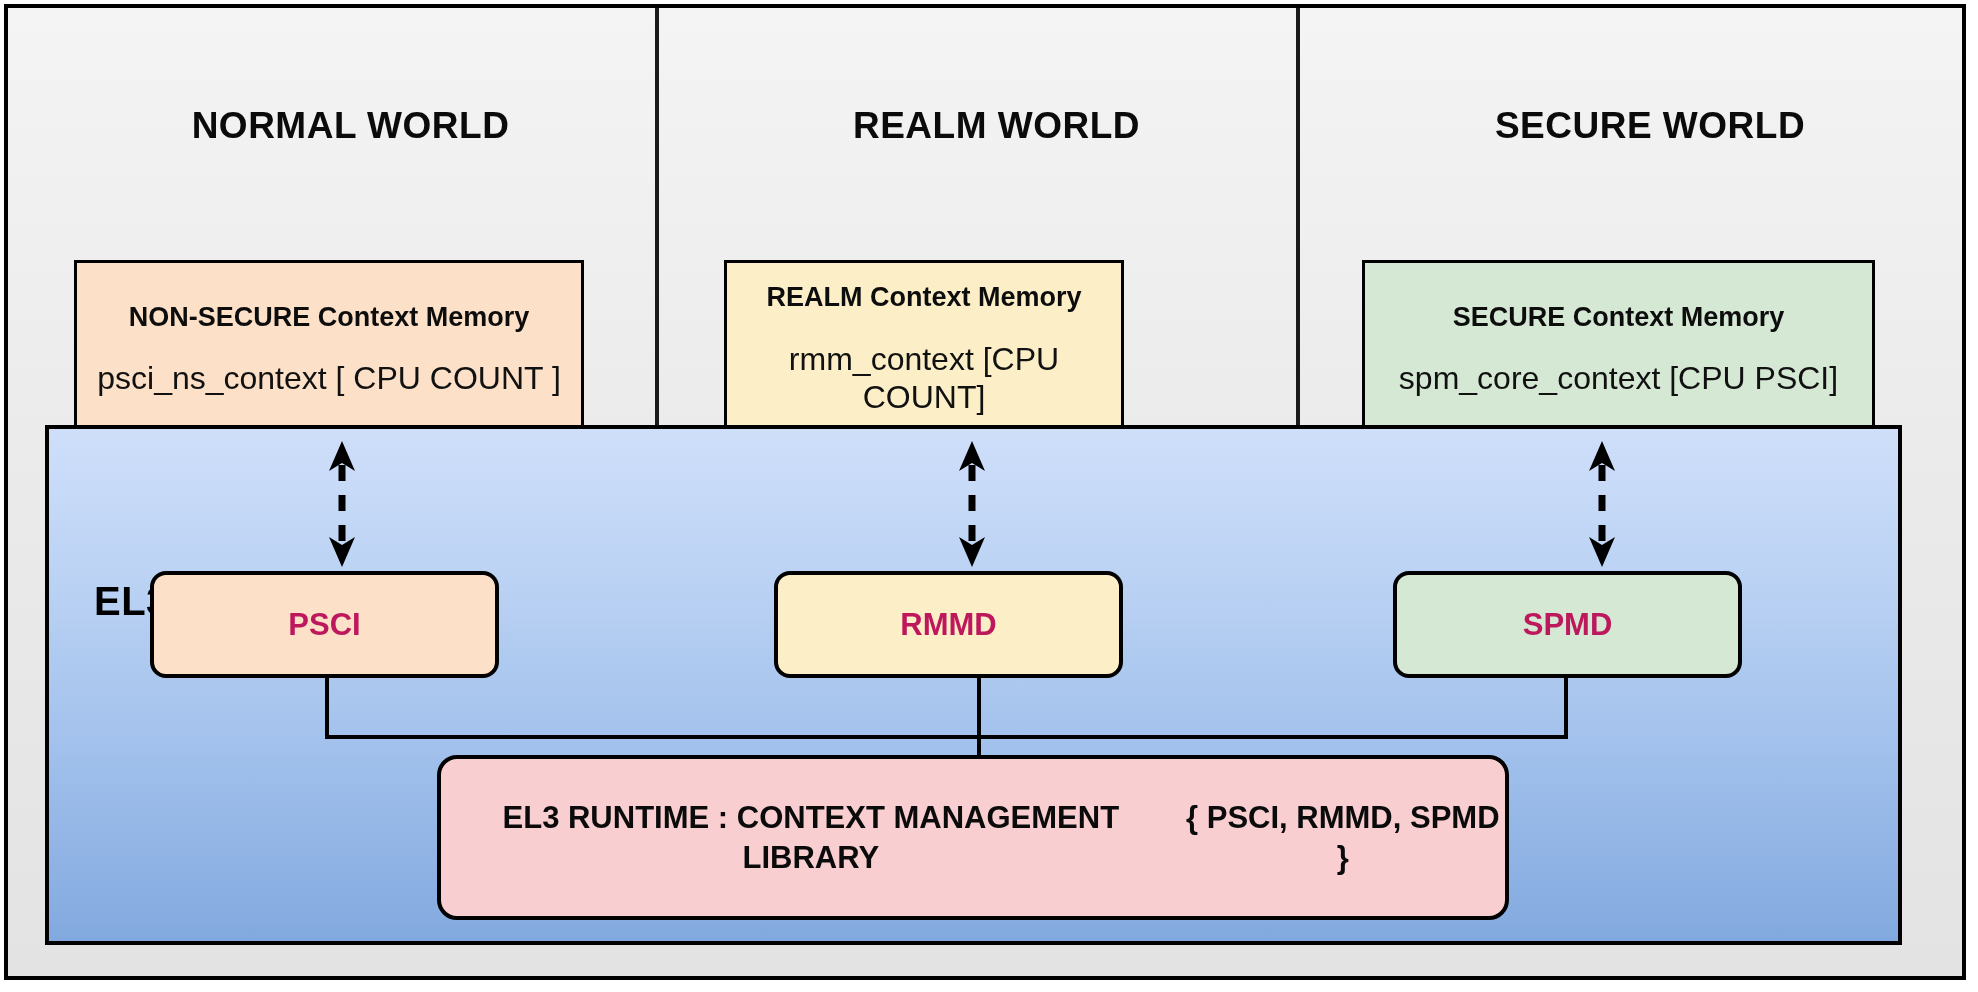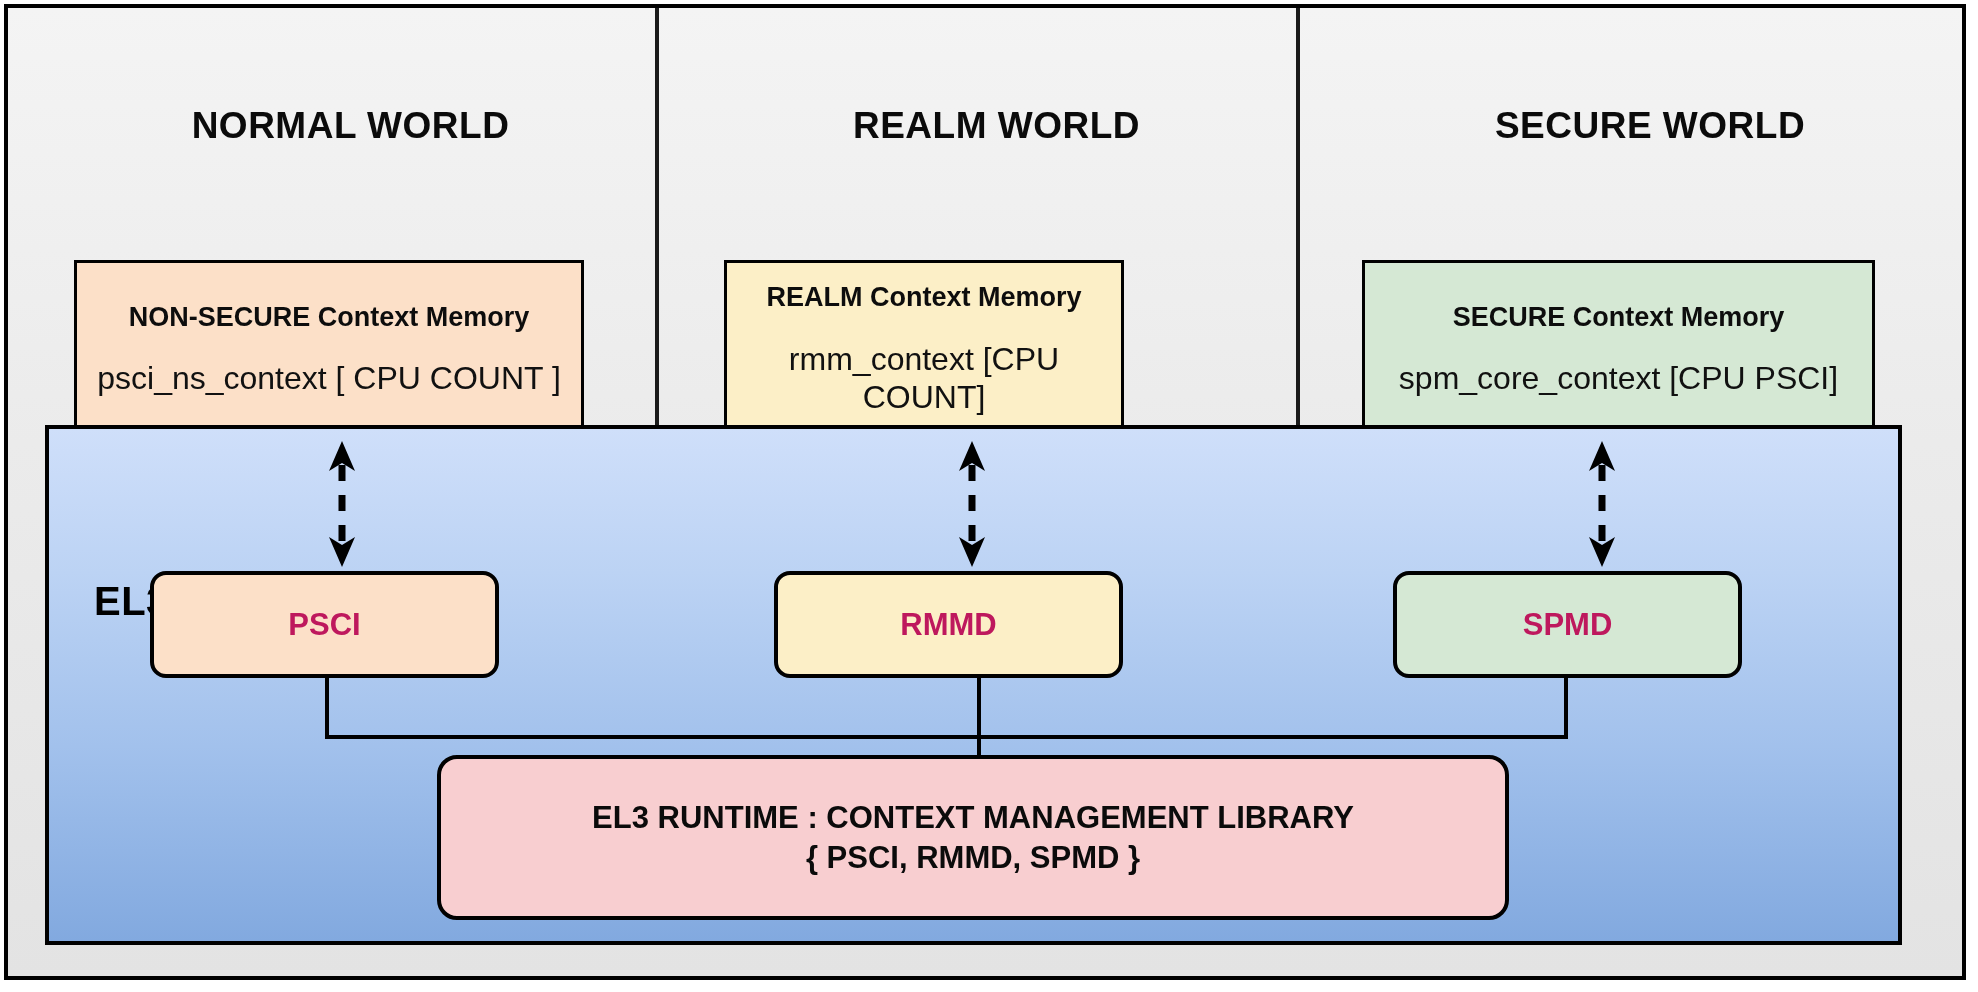--- a/index.html
+++ b/index.html
@@ -119,21 +119,21 @@
   
   .library-box {
     position: absolute;
     left: 437px; top: 755px;
     width: 1072px; height: 165px;
     border: 4px solid #000000;
     border-radius: 20px;
     box-sizing: border-box;
     background: #f8ced0;
     display: flex;
-    flex-direction: column;
+    flex-direction: row;
     align-items: center;
     justify-content: center;
   }
   .library-line {
     font-size: 31px;
     font-weight: bold;
     color: #0b0b0b;
     text-align: center;
     line-height: 1.28;
   }

